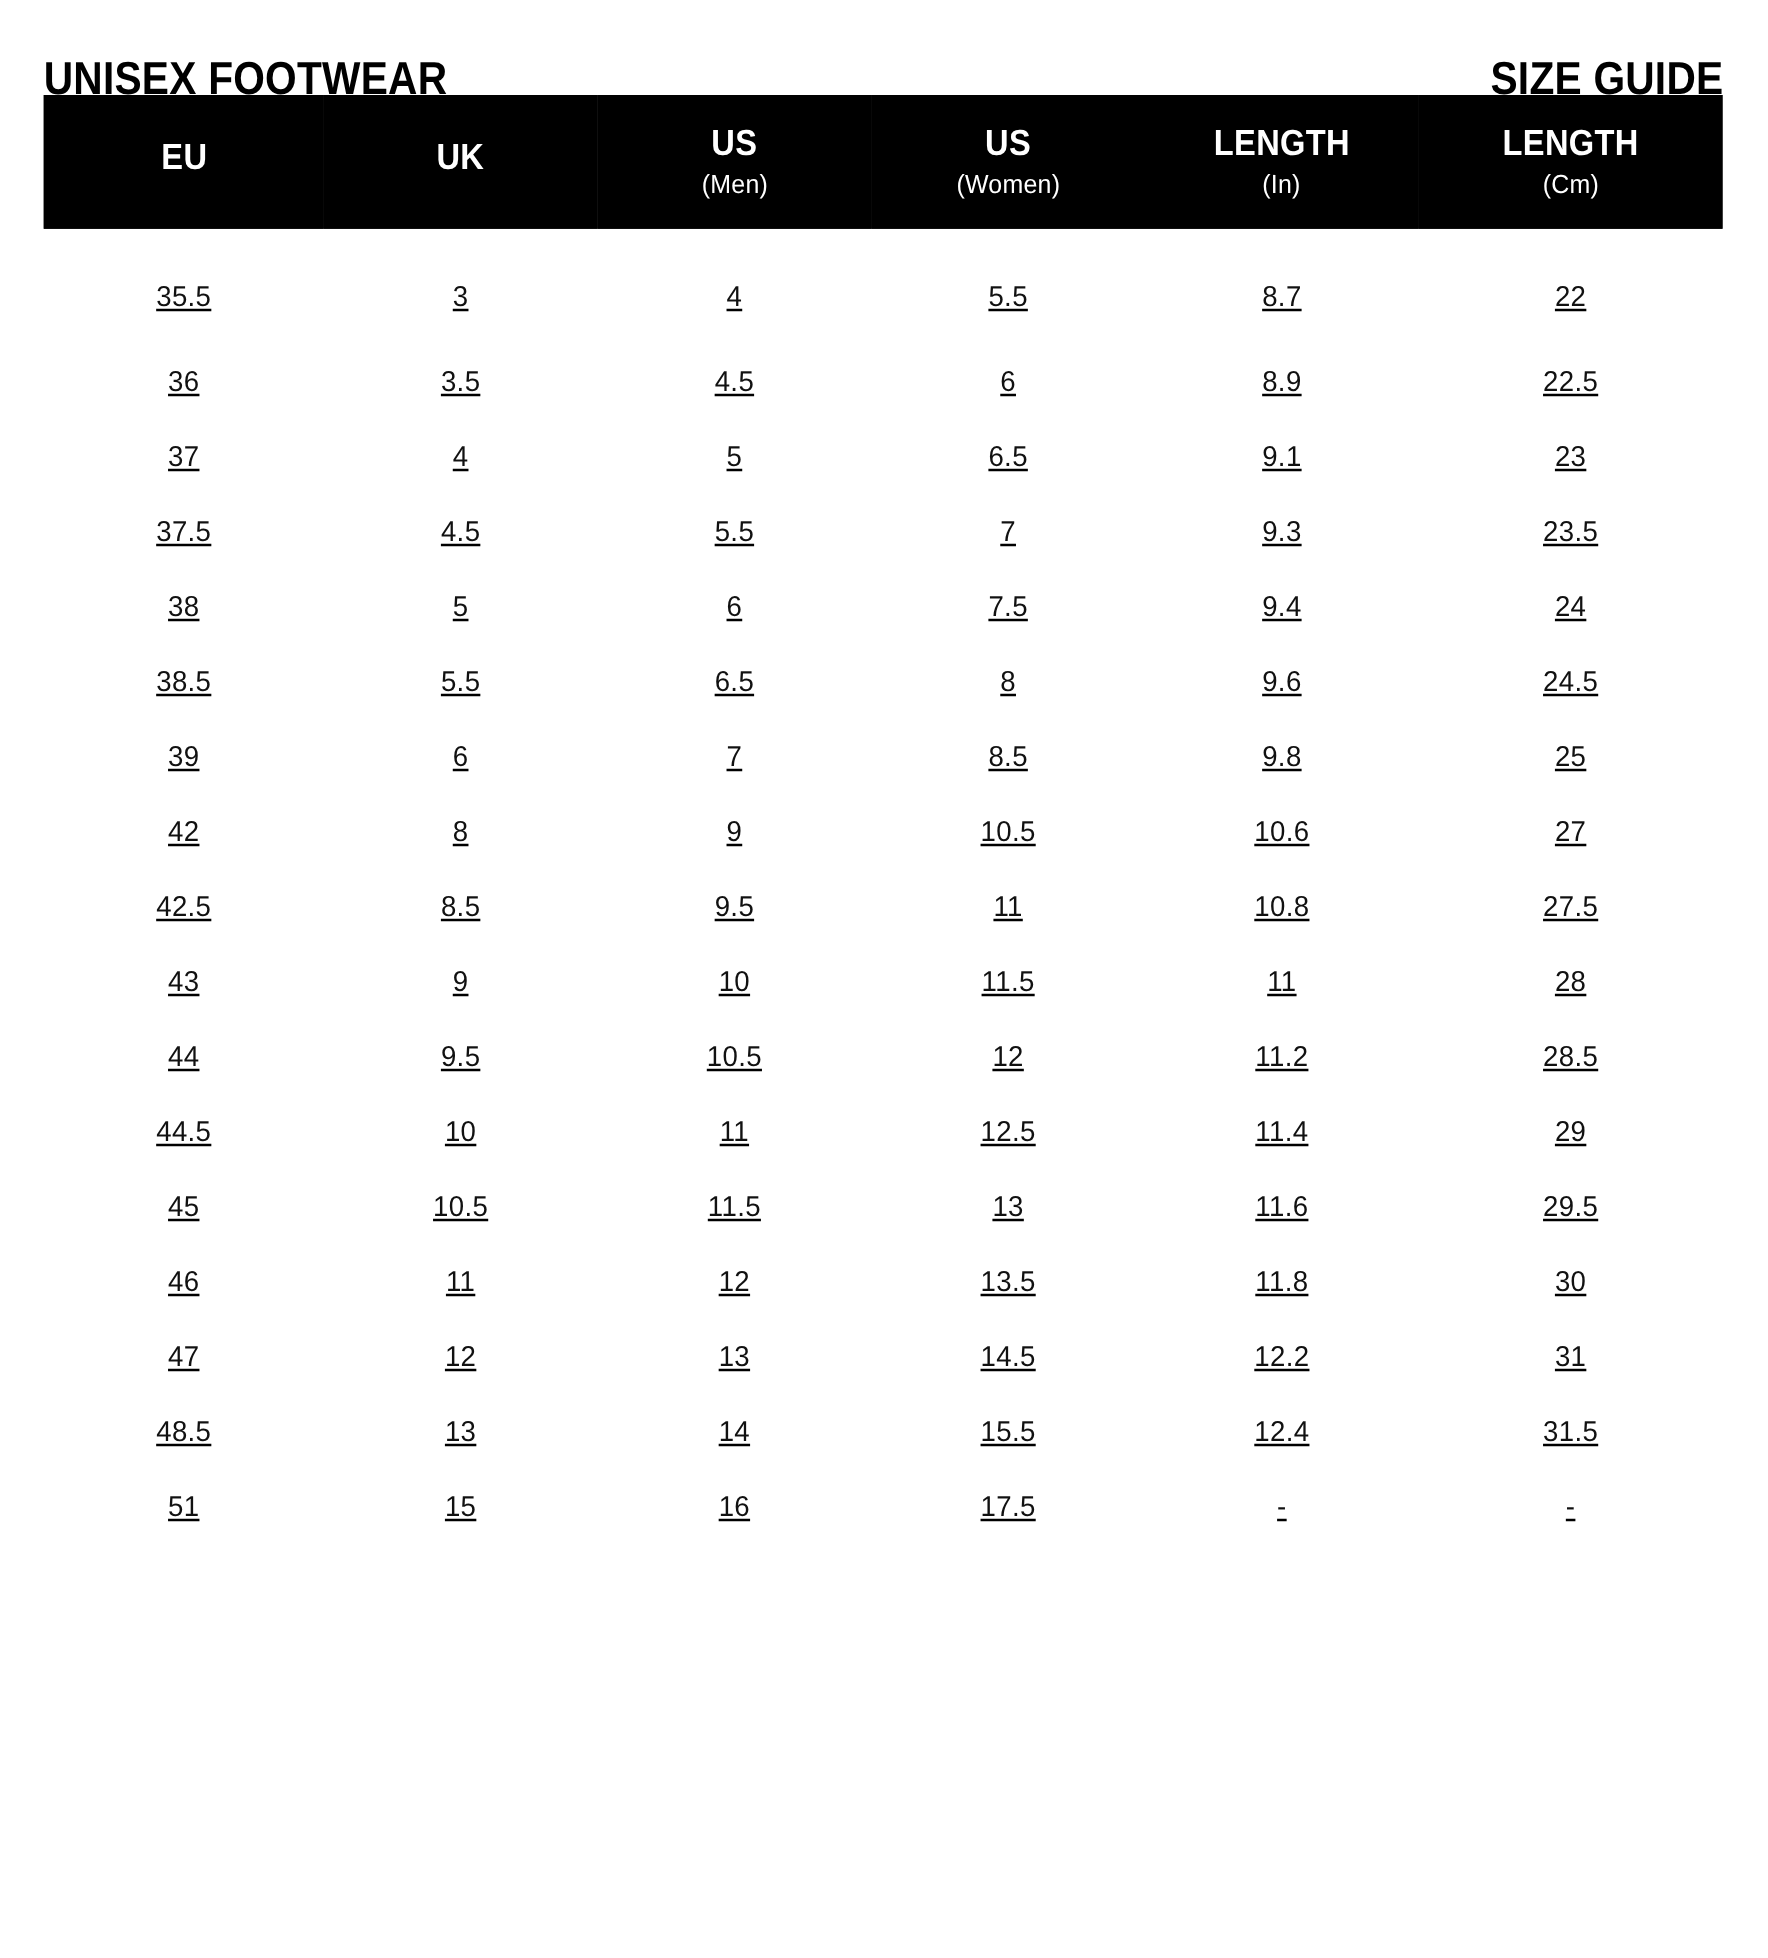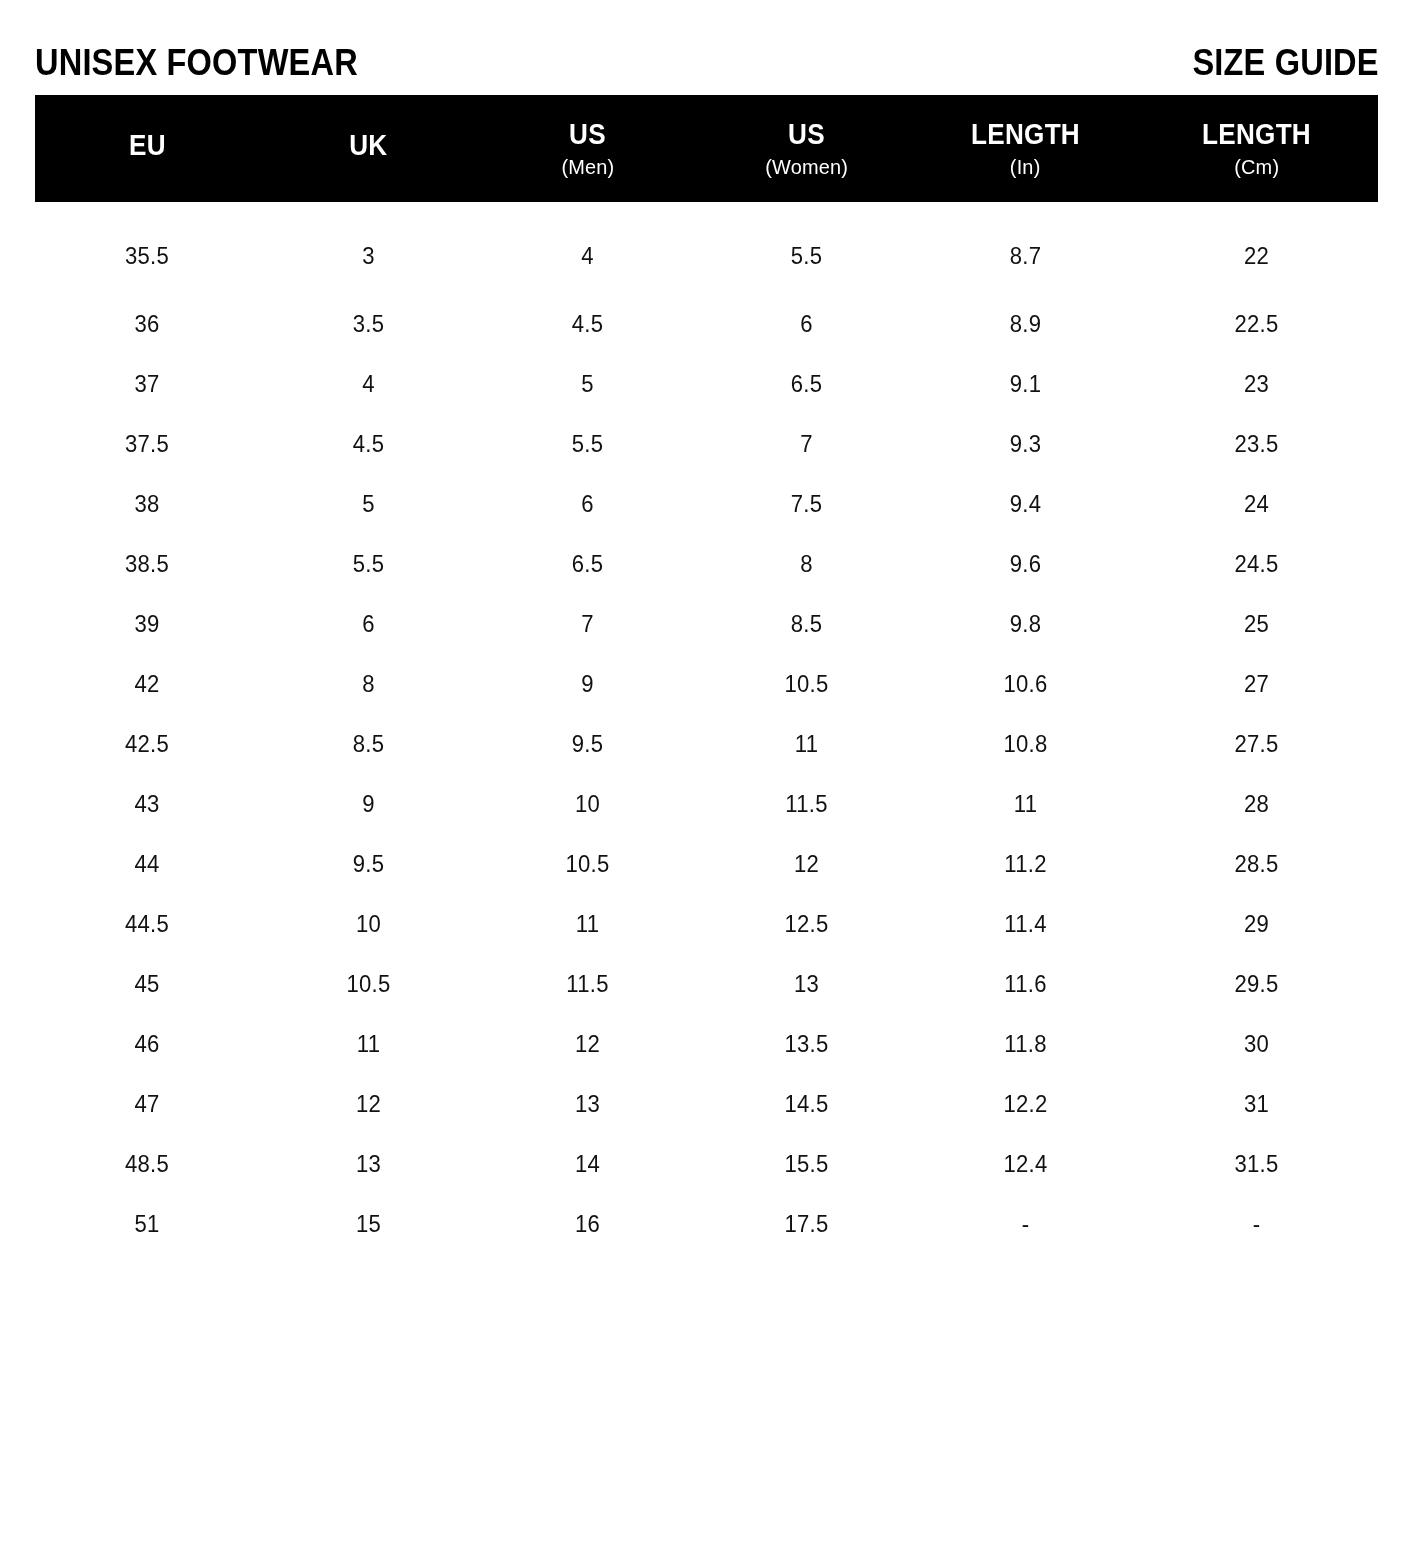--- a/index.html
+++ b/index.html
@@ -21,21 +21,21 @@
     height: 1566px;
     box-sizing: border-box;
     padding: 0 35px;
   }
 
   
   .title-bar {
     display: flex;
     align-items: baseline;
     justify-content: space-between;
-    height: 95px;
+    height: 76px;
     padding-top: 44px;
     box-sizing: border-box;
   }
   .title-main,
   .title-right {
     font-family: "Liberation Sans", sans-serif;
     font-weight: 700;
     font-size: 37px;
     line-height: 1;
     letter-spacing: 0.2px;
@@ -47,20 +47,21 @@
   }
   .title-right {
     transform-origin: right bottom;
   }
 
   
   .size-table {
     width: 1343px;
     border-collapse: collapse;
     table-layout: fixed;
+    text-decoration: underline;
   }
 
   .size-table thead tr {
     background: #000000;
   }
   .size-table thead th {
     background: #000000;
     color: #ffffff;
     height: 107px;
     padding: 0;

